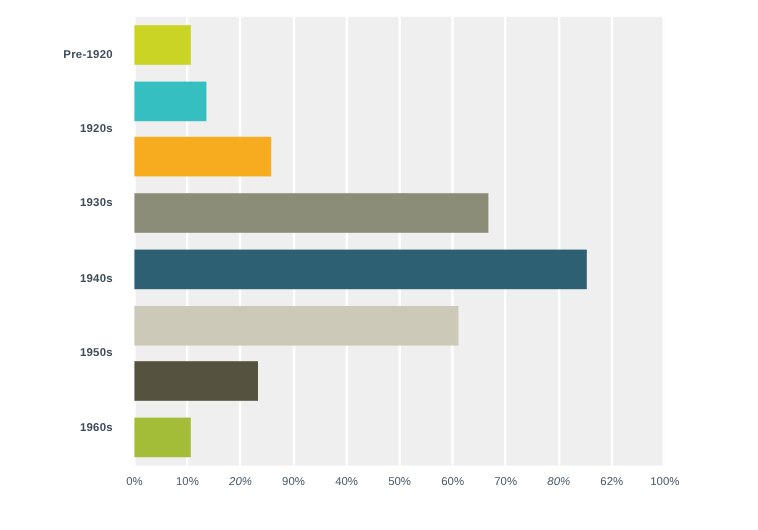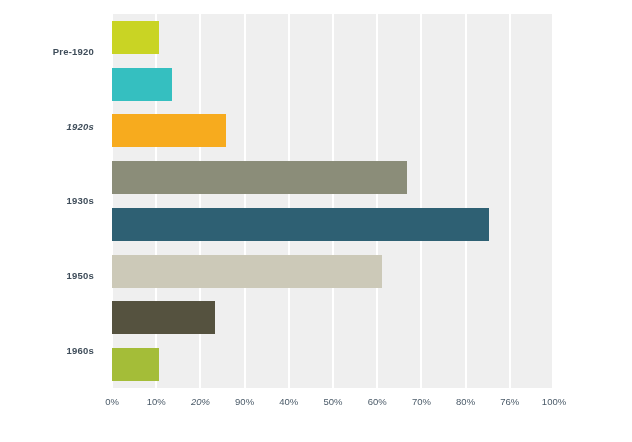--- a/index.html
+++ b/index.html
@@ -114,22 +114,23 @@
 </style>
 </head>
 <body>
 
 <div id="chart-root">
 
   <div id="chart-title"></div>
 
   <div id="y-axis-labels">
       <div class="y-label" style="color: rgb(63, 77, 90);">Pre-1920</div>
-      <div class="y-label" style="color: rgb(63, 77, 90); font-style: italic;">1920s</div>
+      <div class="y-label" style="color: rgb(63, 77, 90);">1920s</div>
       <div class="y-label" style="color: rgb(63, 77, 90);">1930s</div>
+      <div class="y-label" style="color: rgb(63, 77, 90);">1940s</div>
       <div class="y-label" style="color: rgb(63, 77, 90);">1950s</div>
       <div class="y-label" style="color: rgb(63, 77, 90);">1960s</div>
     </div>
 
   <div id="plot-area">
     <div id="gridlines">
         <div class="gridline" style="left: calc(0% - 1px); background: rgb(255, 255, 255);"></div>
         <div class="gridline" style="left: calc(10% - 1px); background: rgb(255, 255, 255);"></div>
         <div class="gridline" style="left: calc(20% - 1px); background: rgb(255, 255, 255);"></div>
         <div class="gridline" style="left: calc(30% - 1px); background: rgb(255, 255, 255);"></div>
@@ -171,18 +172,18 @@
 
   <div id="x-axis-labels">
       <div class="x-tick" style="left: 0%; color: rgb(74, 90, 104);">0%</div>
       <div class="x-tick" style="left: 10%; color: rgb(74, 90, 104);">10%</div>
       <div class="x-tick" style="left: 20%; color: rgb(74, 90, 104); font-style: italic;">20%</div>
       <div class="x-tick" style="left: 30%; color: rgb(74, 90, 104);">90%</div>
       <div class="x-tick" style="left: 40%; color: rgb(74, 90, 104);">40%</div>
       <div class="x-tick" style="left: 50%; color: rgb(74, 90, 104);">50%</div>
       <div class="x-tick" style="left: 60%; color: rgb(74, 90, 104);">60%</div>
       <div class="x-tick" style="left: 70%; color: rgb(74, 90, 104);">70%</div>
-      <div class="x-tick" style="left: 80%; color: rgb(74, 90, 104);">80%</div>
-      <div class="x-tick" style="left: 90%; color: rgb(74, 90, 104);">76%</div>
+      <div class="x-tick" style="left: 80%; color: rgb(74, 90, 104); font-style: italic;">80%</div>
+      <div class="x-tick" style="left: 90%; color: rgb(74, 90, 104);">62%</div>
       <div class="x-tick" style="left: 100%; color: rgb(74, 90, 104);">100%</div>
     </div>
 
 </div>
 
 </body></html>

